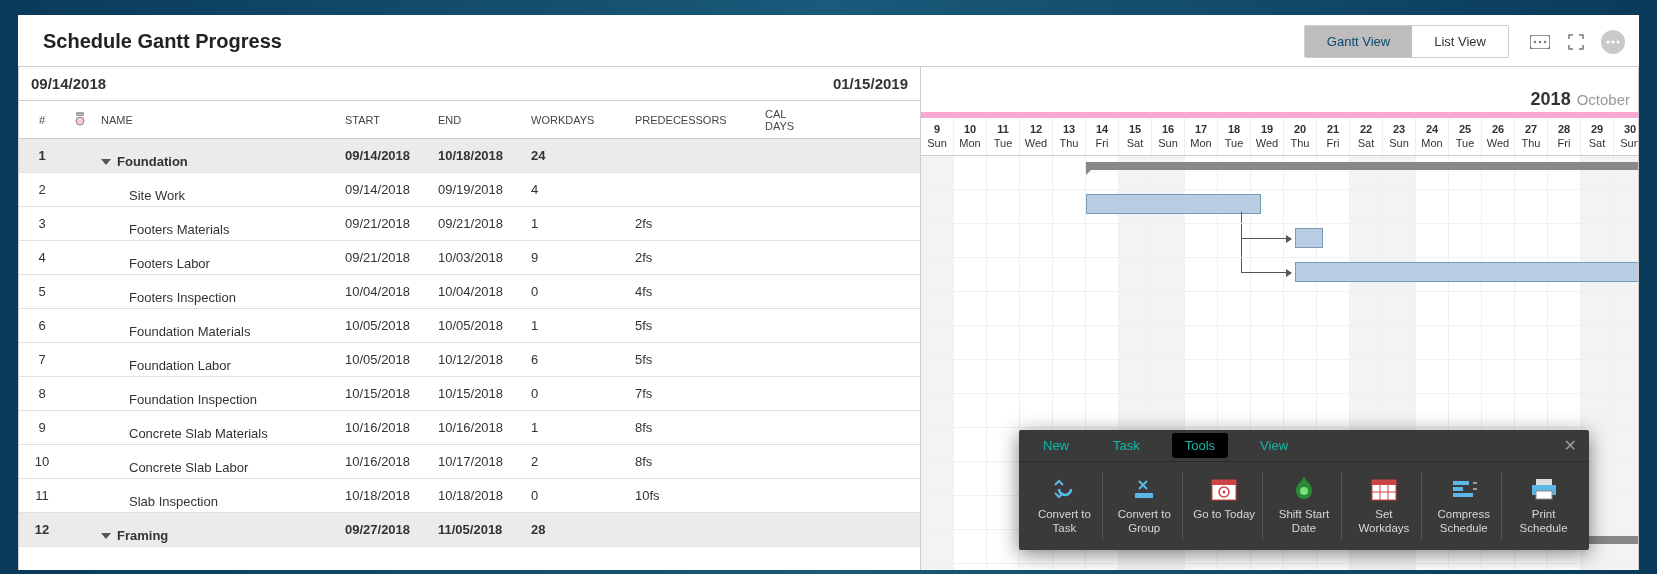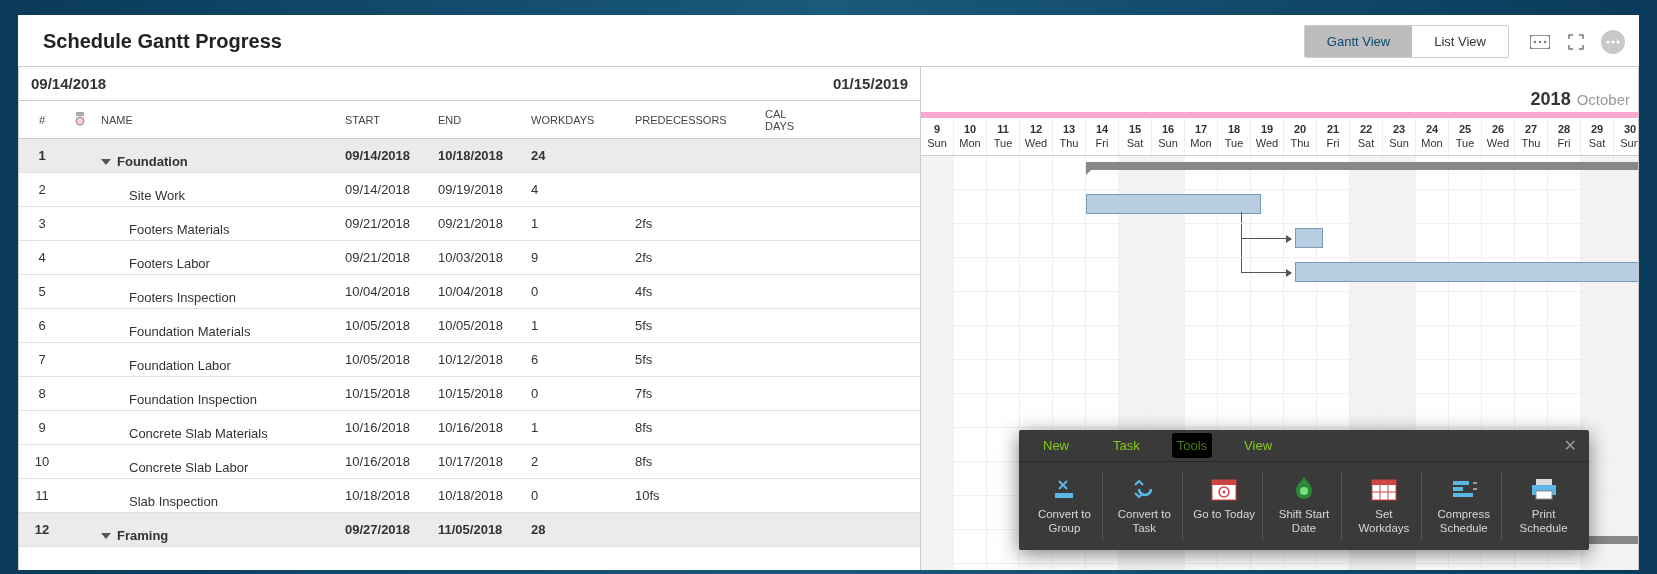--- a/index.html
+++ b/index.html
@@ -195,22 +195,22 @@
   }
   .tb-tabs {
     display:flex;
     align-items:center;
     height:32px;
     padding:0 12px;
     gap:20px;
     font-size:13px;
     border-bottom:1px solid #2b2b2b;
   }
-  .tb-tab { padding:6px 12px; cursor:pointer; color:#84cc16;}
-  .tb-tab.active { background:#000; color:#4d7c0f; border-radius:3px; padding:5px 5px;}
+  .tb-tab { padding:6px 12px; cursor:pointer; color:#14b8a6;}
+  .tb-tab.active { background:#000; color:#14b8a6; border-radius:3px; padding:5px 13px;}
   .tb-close { margin-left:auto; cursor:pointer; color:#999; font-size:16px;}
   .tb-body {
     display:flex;
     padding:10px 8px;
     gap:4px;
   }
   .tb-item {
     flex:1;
     display:flex;
     flex-direction:column;
@@ -631,34 +631,34 @@
       <div class="tb-tab">New</div>
       <div class="tb-tab">Task</div>
       <div class="tb-tab active">Tools</div>
       <div class="tb-tab">View</div>
       <div class="tb-close">✕</div>
     </div>
     <div class="tb-body">
       <div class="tb-item">
         <div class="tb-icon">
             <svg width="30" height="24" viewBox="0 0 30 24">
+              <path d="M10 12a6 6 0 1 0 12 0" fill="none" stroke="#5bb8e6" stroke-width="2.5"></path>
+              <path d="M6 8l4-4 4 4M6 16l4 4 4-4" fill="none" stroke="#5bb8e6" stroke-width="2"></path>
+            </svg>
+          </div>
+        <span>Convert to Task</span>
+      </div>
+      <div class="tb-item">
+        <div class="tb-icon">
+            <svg width="30" height="24" viewBox="0 0 30 24">
               <rect x="6" y="16" width="18" height="5" fill="#5bb8e6"></rect>
               <path d="M10 12l4-4 4 4M10 4l4 4 4-4" fill="none" stroke="#5bb8e6" stroke-width="2"></path>
             </svg>
           </div>
         <span>Convert to Group</span>
-      </div>
-      <div class="tb-item">
-        <div class="tb-icon">
-            <svg width="30" height="24" viewBox="0 0 30 24">
-              <path d="M10 12a6 6 0 1 0 12 0" fill="none" stroke="#5bb8e6" stroke-width="2.5"></path>
-              <path d="M6 8l4-4 4 4M6 16l4 4 4-4" fill="none" stroke="#5bb8e6" stroke-width="2"></path>
-            </svg>
-          </div>
-        <span>Convert to Task</span>
       </div>
       <div class="tb-item">
         <div class="tb-icon">
             <svg width="28" height="26" viewBox="0 0 28 26">
               <rect x="2" y="4" width="24" height="20" fill="#fff" stroke="#c44" stroke-width="1"></rect>
               <rect x="2" y="4" width="24" height="5" fill="#c44"></rect>
               <circle cx="14" cy="16" r="5" fill="none" stroke="#c44" stroke-width="1.5"></circle>
               <circle cx="14" cy="16" r="1.5" fill="#c44"></circle>
             </svg>
           </div>

